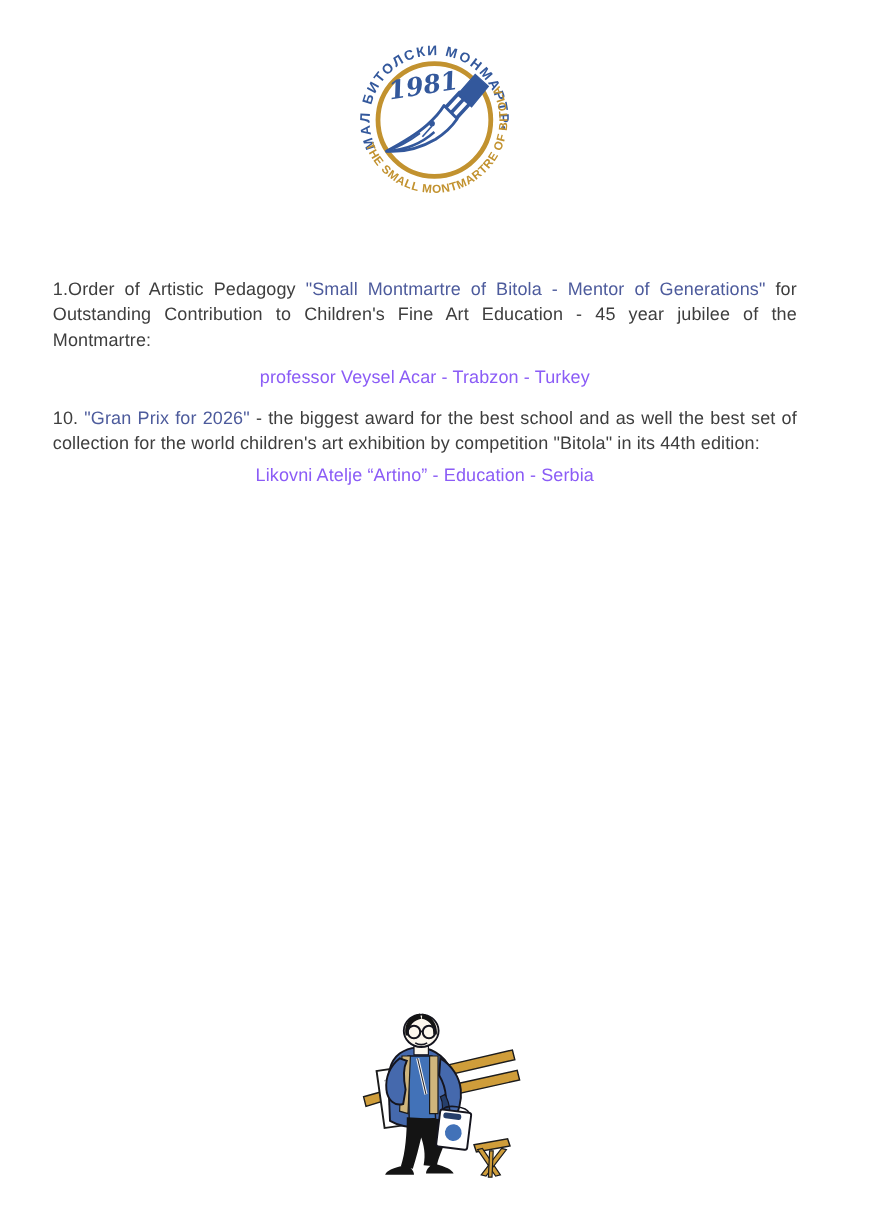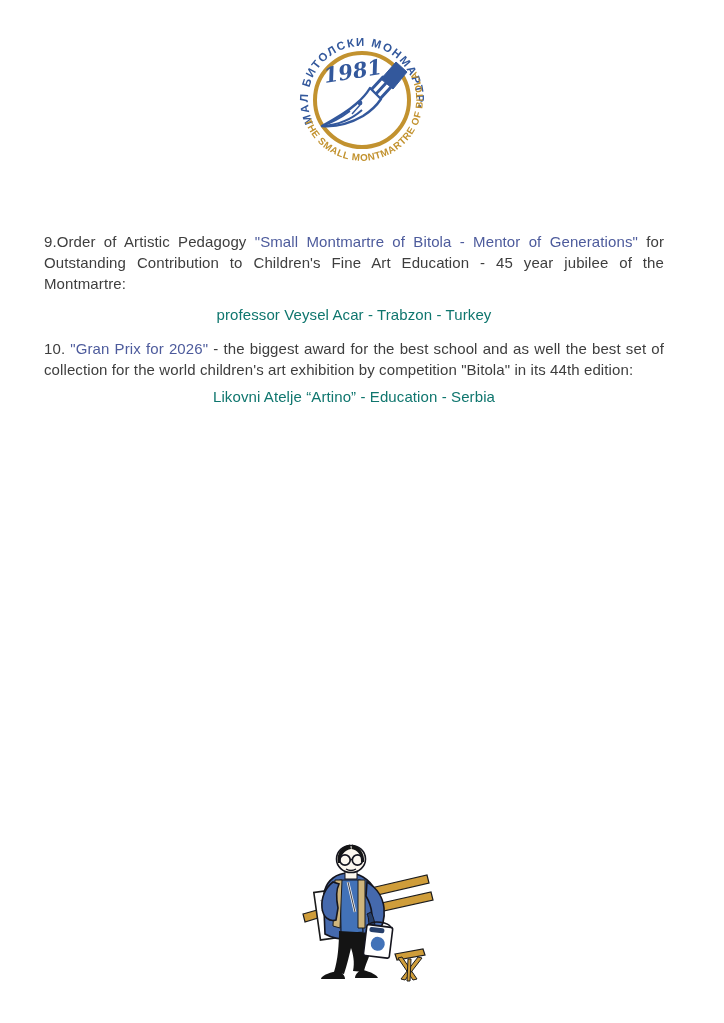--- a/index.html
+++ b/index.html
@@ -8,21 +8,21 @@
     font-family:"Liberation Sans", sans-serif; overflow:hidden;
   }
   .logo { position:absolute; left:277px; top:25px; }
   .content {
     position:absolute; left:44px; top:231px; width:620px;
     color:#3e3e3e; font-size:15px; line-height:21px; letter-spacing:0.1px;
   }
   .para { margin:0 0 10px 0; text-align:justify; }
   .para.tight { margin-bottom:6px; }
   .blue { color:#4d5b9c; }
-  .recipient { margin:0 0 13px 0; text-align:center; color:#0f766e; }
+  .recipient { margin:0 0 13px 0; text-align:center; color:#8b5cf6; }
   .figure { position:absolute; left:295px; top:838px; }
 </style>
 </head>
 <body>
 
 <div class="page">
 
   <svg class="logo" width="170" height="150" viewBox="0 0 170 150">
     <defs>
       <path id="arcTop" d="M 36.1 97.8 A 54 54 0 1 1 133.9 97.8" fill="none"></path>
@@ -45,21 +45,21 @@
       </g>
       <path d="M45,101 C60,93 70,87 79,79 C86,73 90,68 93,63 L104,74 C100,80 94,86 86,91 C74,98 59,102 45,101 Z" fill="#ffffff" stroke="#33589c" stroke-width="2.4" stroke-linejoin="round"></path>
       <path d="M45,101 C62,100 75,94 85,85" fill="none" stroke="#33589c" stroke-width="2"></path>
       <path d="M45,101 C57,97 65,92 73,86" fill="none" stroke="#33589c" stroke-width="1.6"></path>
       <circle cx="83" cy="78" r="2.4" fill="#33589c"></circle>
       <line x1="83" y1="80" x2="75" y2="89" stroke="#33589c" stroke-width="1.4"></line>
     </g>
   </svg>
 
   <div class="content">
-    <p class="para"><span>9.Order of Artistic Pedagogy </span><span class="blue">"Small Montmartre of Bitola - Mentor of Generations"</span><span> for Outstanding Contribution to Children's Fine Art Education - 45 year jubilee of the Montmartre:</span></p>
+    <p class="para"><span>1.Order of Artistic Pedagogy </span><span class="blue">"Small Montmartre of Bitola - Mentor of Generations"</span><span> for Outstanding Contribution to Children's Fine Art Education - 45 year jubilee of the Montmartre:</span></p>
     <p class="recipient">professor Veysel Acar - Trabzon - Turkey</p>
 
     <p class="para tight"><span>10. </span><span class="blue">"Gran Prix for 2026"</span><span> - the biggest award for the best school and as well the best set of collection for the world children's art exhibition by competition "Bitola" in its 44th edition:</span></p>
     <p class="recipient">Likovni Atelje “Artino” - Education - Serbia</p>
   </div>
 
   <svg class="figure" width="142" height="148" viewBox="0 0 142 148">
 
     <g>
       <polygon points="76,50 132,37 134,45 78,58" fill="#cf9d3a" stroke="#1c1c1c" stroke-width="1.2"></polygon>

